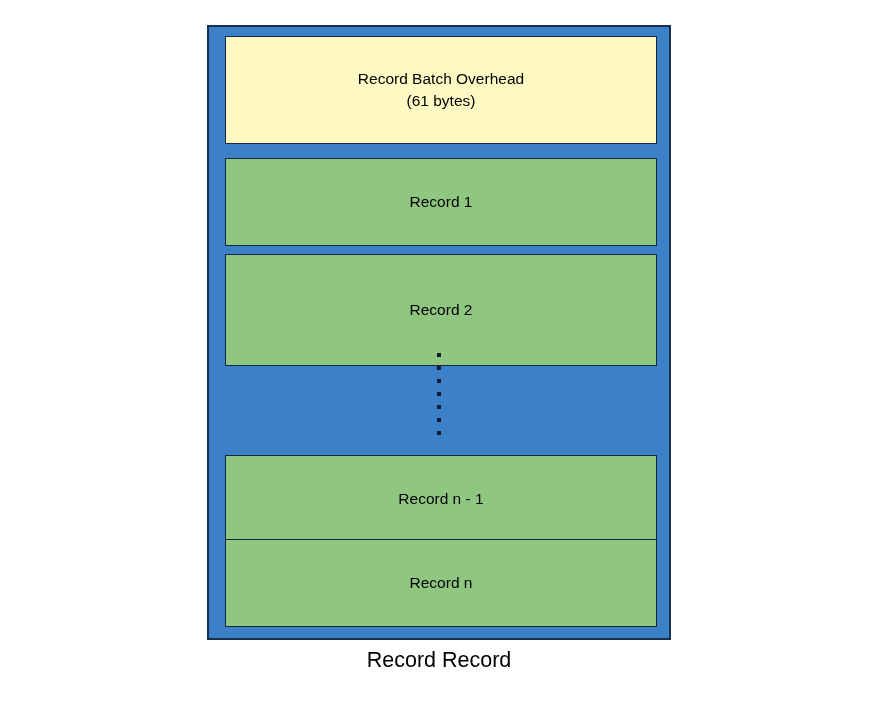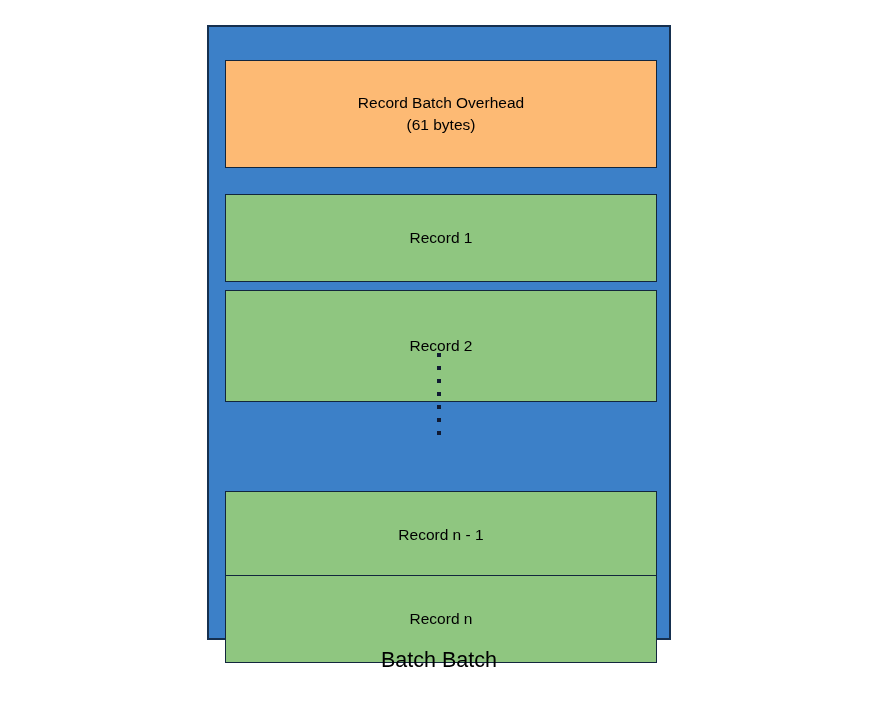--- a/index.html
+++ b/index.html
@@ -46,29 +46,27 @@
     display: flex;
     align-items: center;
     justify-content: center;
     text-align: center;
     font-size: 15.5px;
     line-height: 1.42;
     color: #000000;
   }
 
   .segment-overhead {
-    background: #fdba74;
+    background: #fef9c3;
     top: 9px;
     height: 108px;
-    margin-top: 24px;
   }
 
   .segment-record {
     background: #8fc680;
-    margin-top: 36px;
   }
 
   .seg-rec-1 { top: 131px; height: 88px; }
   .seg-rec-2 { top: 227px; height: 112px; }
   .seg-rec-n1 { top: 428px; height: 88px; }
   .seg-rec-n  { top: 512px; height: 88px; }
 
   .segment-label {
     display: block;
     white-space: pre-line;
@@ -139,15 +137,15 @@
     <div class="segment segment-record seg-rec-n1">
       <span class="segment-label">Record n - 1</span>
     </div>
 
     <div class="segment segment-record seg-rec-n">
       <span class="segment-label">Record n</span>
     </div>
 
   </div>
 
-  <div class="caption">Batch Batch</div>
+  <div class="caption">Record Record</div>
 
 </div>
 
 </body></html>

